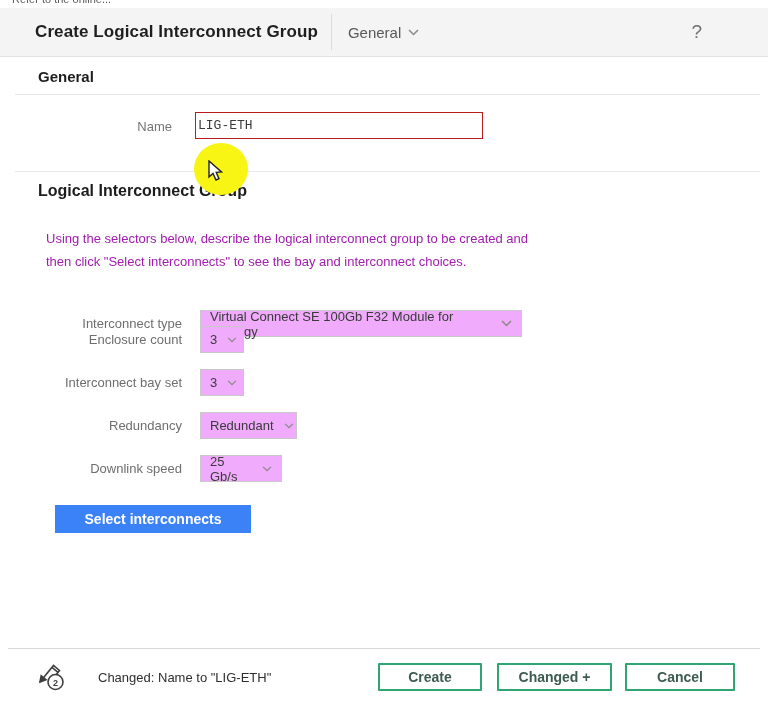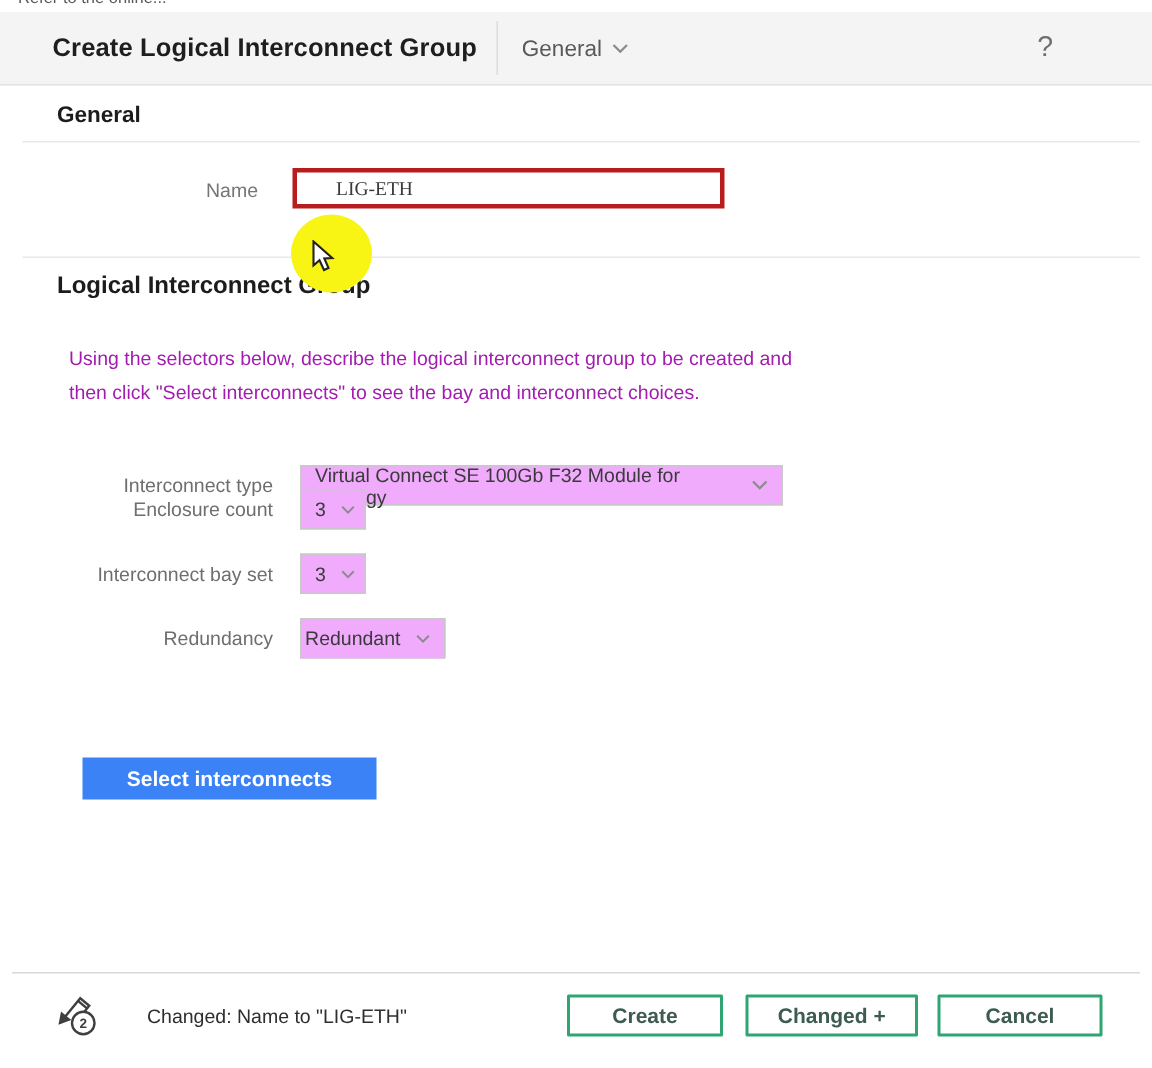--- a/index.html
+++ b/index.html
@@ -90,26 +90,26 @@
     left: 0; top: 119px;
     width: 172px;
     text-align: right;
     font-size: 13px;
     color: #757575;
   }
   .name-input {
     position: absolute;
     left: 195px; top: 112px;
     width: 288px; height: 27px;
-    border: 3px solid #b91c1c;
+    border: 1px solid #b91c1c;
     background: #fff;
-    font-family: Liberation Serif, serif;
+    font-family: Liberation Mono, monospace;
     font-size: 13px;
     color: #3a3a3a;
-    padding: 0 26px;
+    padding: 0 2px;
     outline: none;
   }
 
   
   .click-highlight {
     position: absolute;
     left: 194px; top: 143px;
     width: 54px; height: 52px;
     border-radius: 50%;
     background: #f8f414;
@@ -161,21 +161,21 @@
     gap: 10px;
   }
   .row-0 { top: 283px; margin-top: 27px; }
   .row-1 { top: 326px; }
   .row-2 { top: 369px; }
   .row-3 { top: 412px; }
   .row-4 { top: 455px; }
   .row-0 .select { width: 322px; }
   .row-1 .select { width: 44px; }
   .row-2 .select { width: 44px; }
-  .row-3 .select { width: 97px; justify-content: flex-end; }
+  .row-3 .select { width: 97px; }
   .row-4 .select { width: 82px; }
   .chev { flex: none; display: inline-flex; }
 
   .btn-primary {
     position: absolute;
     left: 55px; top: 505px;
     width: 196px; height: 28px;
     background: #3b82f6;
     color: #ffffff;
     font-family: "Liberation Sans", sans-serif;
@@ -302,20 +302,31 @@
     <div class="select">
       <span>Redundant</span>
       <span class="chev">
         <svg width="10" height="6" viewBox="0 0 11 7">
             <polyline points="1,1 5.5,5.5 10,1" fill="none" stroke="#8a8a8a" stroke-width="1.5"></polyline>
           </svg>
       </span>
     </div>
   </div>
 
+  <div class="form-row row-4">
+    <span class="f-label">Downlink speed</span>
+    <div class="select">
+      <span>25 Gb/s</span>
+      <span class="chev">
+        <svg width="10" height="6" viewBox="0 0 11 7">
+            <polyline points="1,1 5.5,5.5 10,1" fill="none" stroke="#8a8a8a" stroke-width="1.5"></polyline>
+          </svg>
+      </span>
+    </div>
+  </div>
 
   <button class="btn-primary">Select interconnects</button>
 
   <div class="footer-rule"></div>
 
   <div class="changes-icon">
     <svg width="32" height="34" viewBox="0 0 32 34">
       <g fill="none" stroke="#3f3f3f" stroke-width="1.6">
         <path d="M3 23 L16.5 6.5 L22.5 11.5 L14 22"></path>
         <path d="M3 23 L4.2 16.8 L9 20.8 Z" fill="#3f3f3f"></path>

